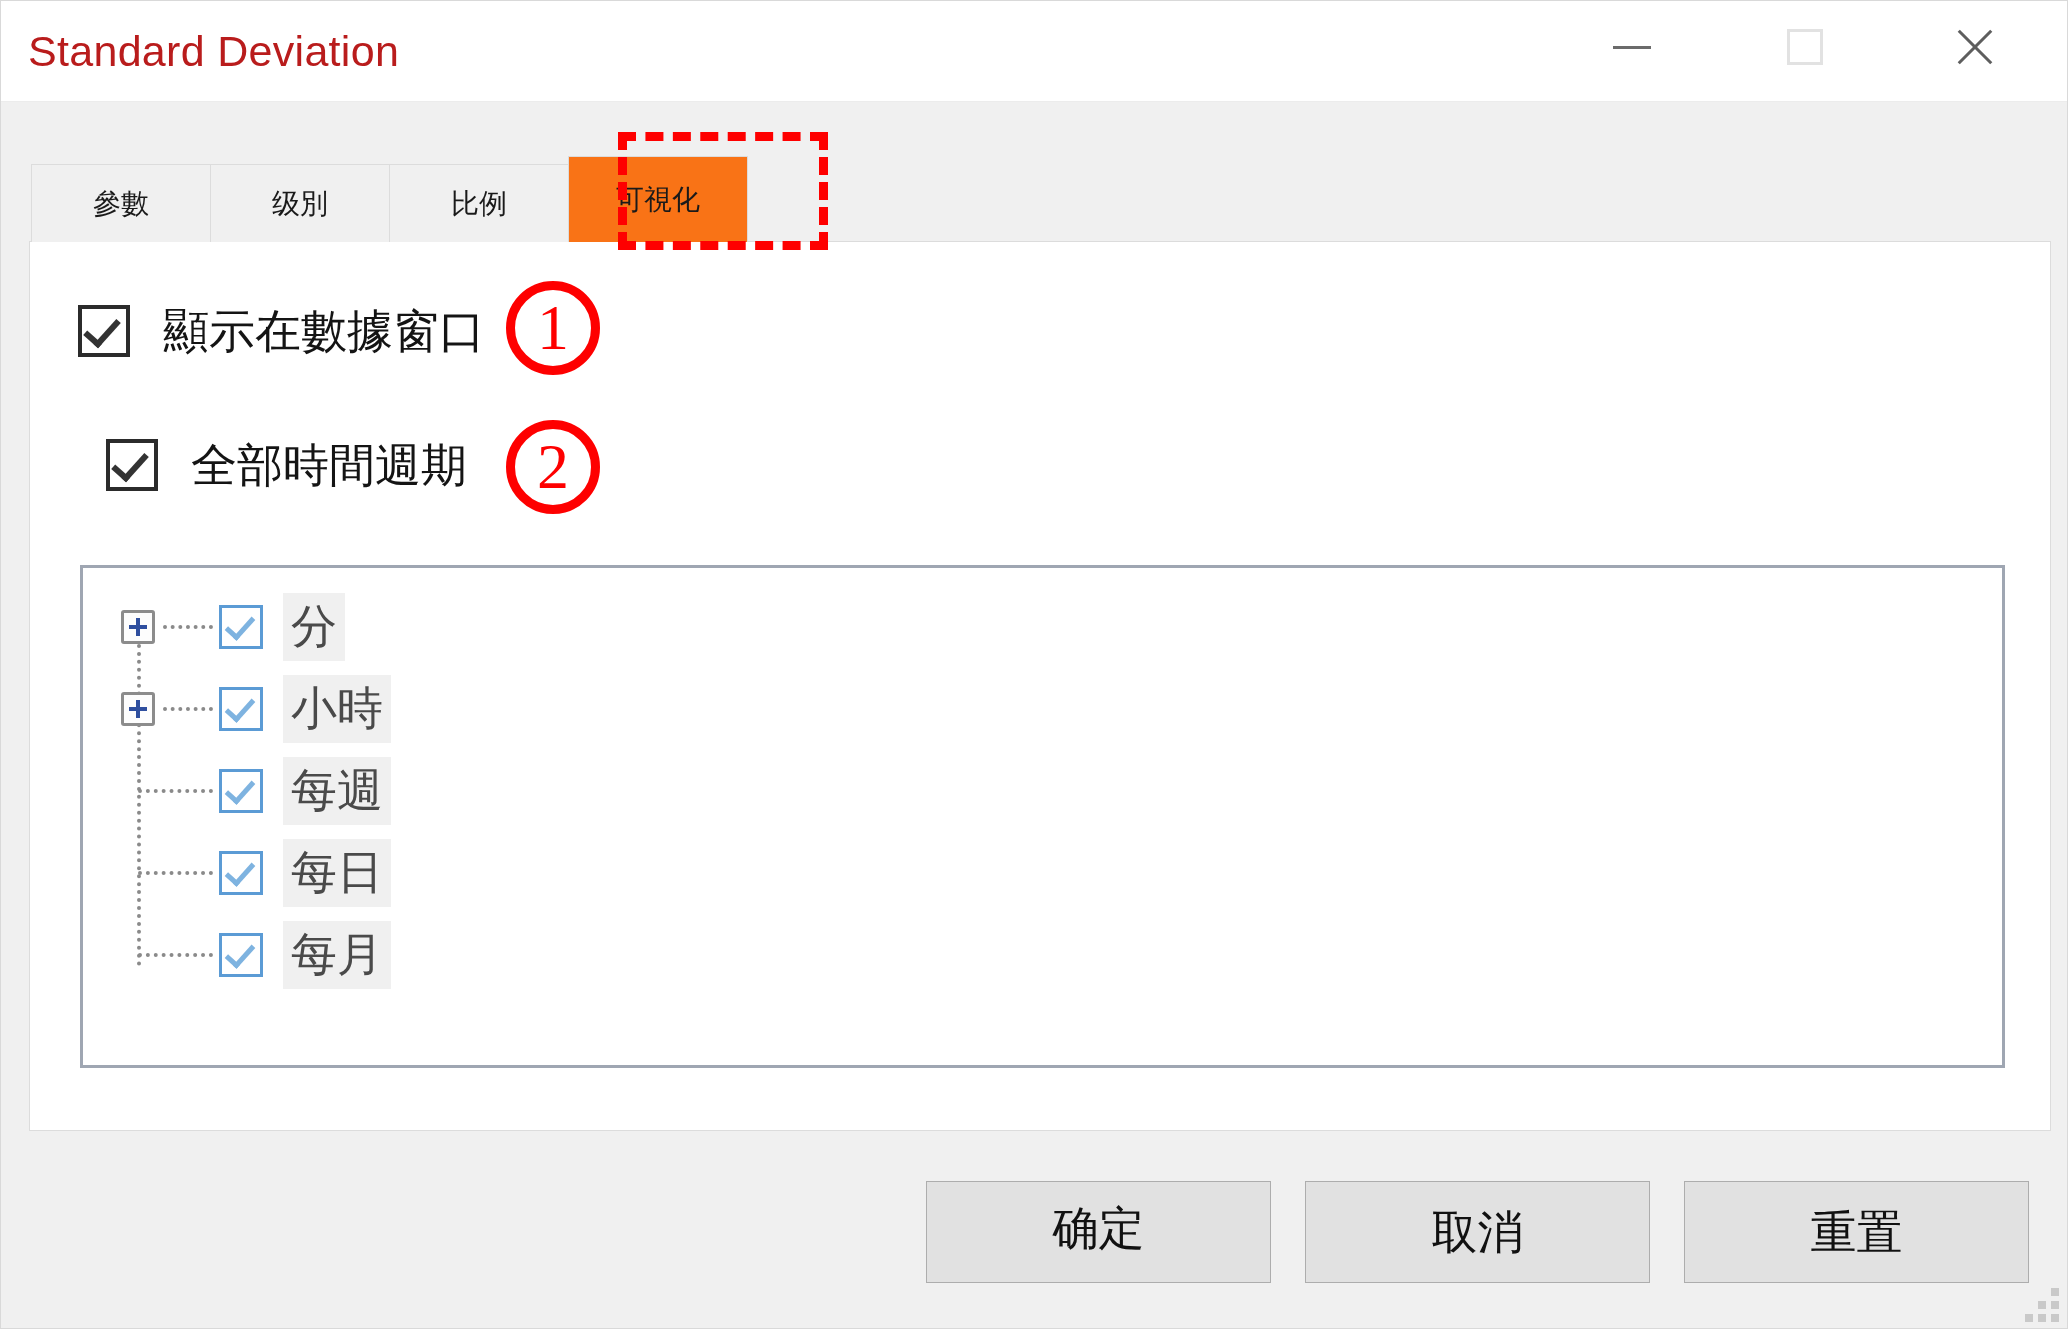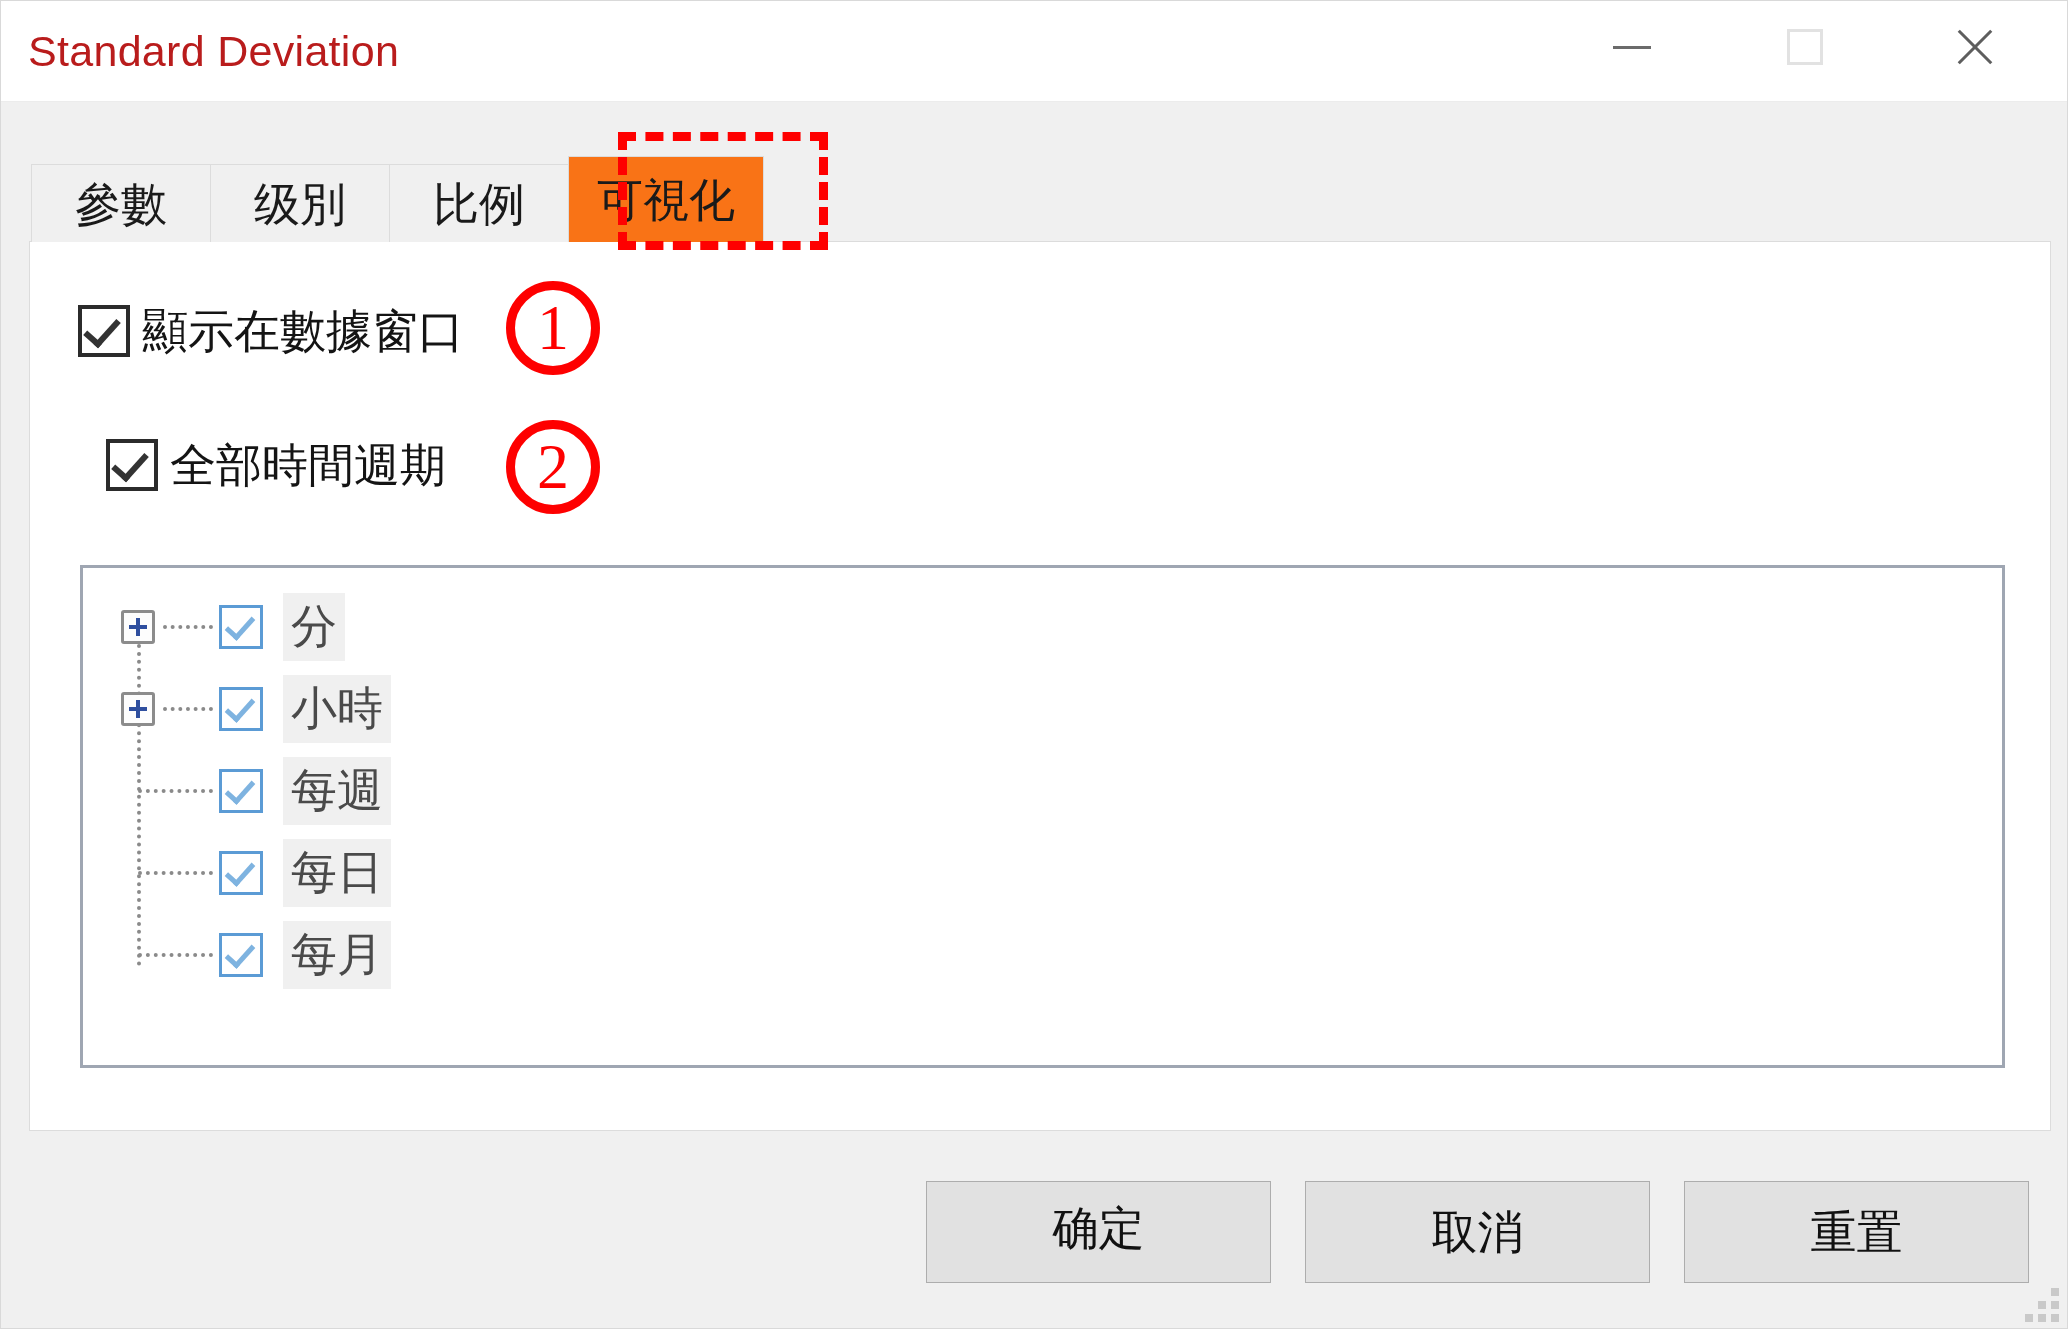--- a/index.html
+++ b/index.html
@@ -85,21 +85,21 @@
     height: 78px;
     min-width: 180px;
     padding: 0 28px;
     background: #f0f0f0;
     border: 1px solid #dcdcdc;
     border-bottom: none;
     margin-right: -1px;
     display: flex;
     align-items: center;
     justify-content: center;
-    font-size: 46px;
+    font-size: 28px;
     color: #1a1a1a;
     line-height: 1;
     position: relative;
   }
   .tab.selected {
     background: #f97316;
     border-color: #dcdcdc;
     height: 86px;
     z-index: 4;
   }
@@ -144,21 +144,21 @@
   }
   .checkbox-dark .tick {
     position: absolute;
     left: 10px; top: 3px;
     width: 20px; height: 34px;
     border: solid #333333;
     border-width: 0 6px 6px 0;
     transform: rotate(42deg);
   }
   .cb-label {
-    margin-left: 12px;
+    margin-left: 33px;
     font-size: 46px;
     color: #141414;
     white-space: nowrap;
     line-height: 1;
   }
 
   
   .annot-circle {
     position: absolute;
     width: 94px; height: 94px;

